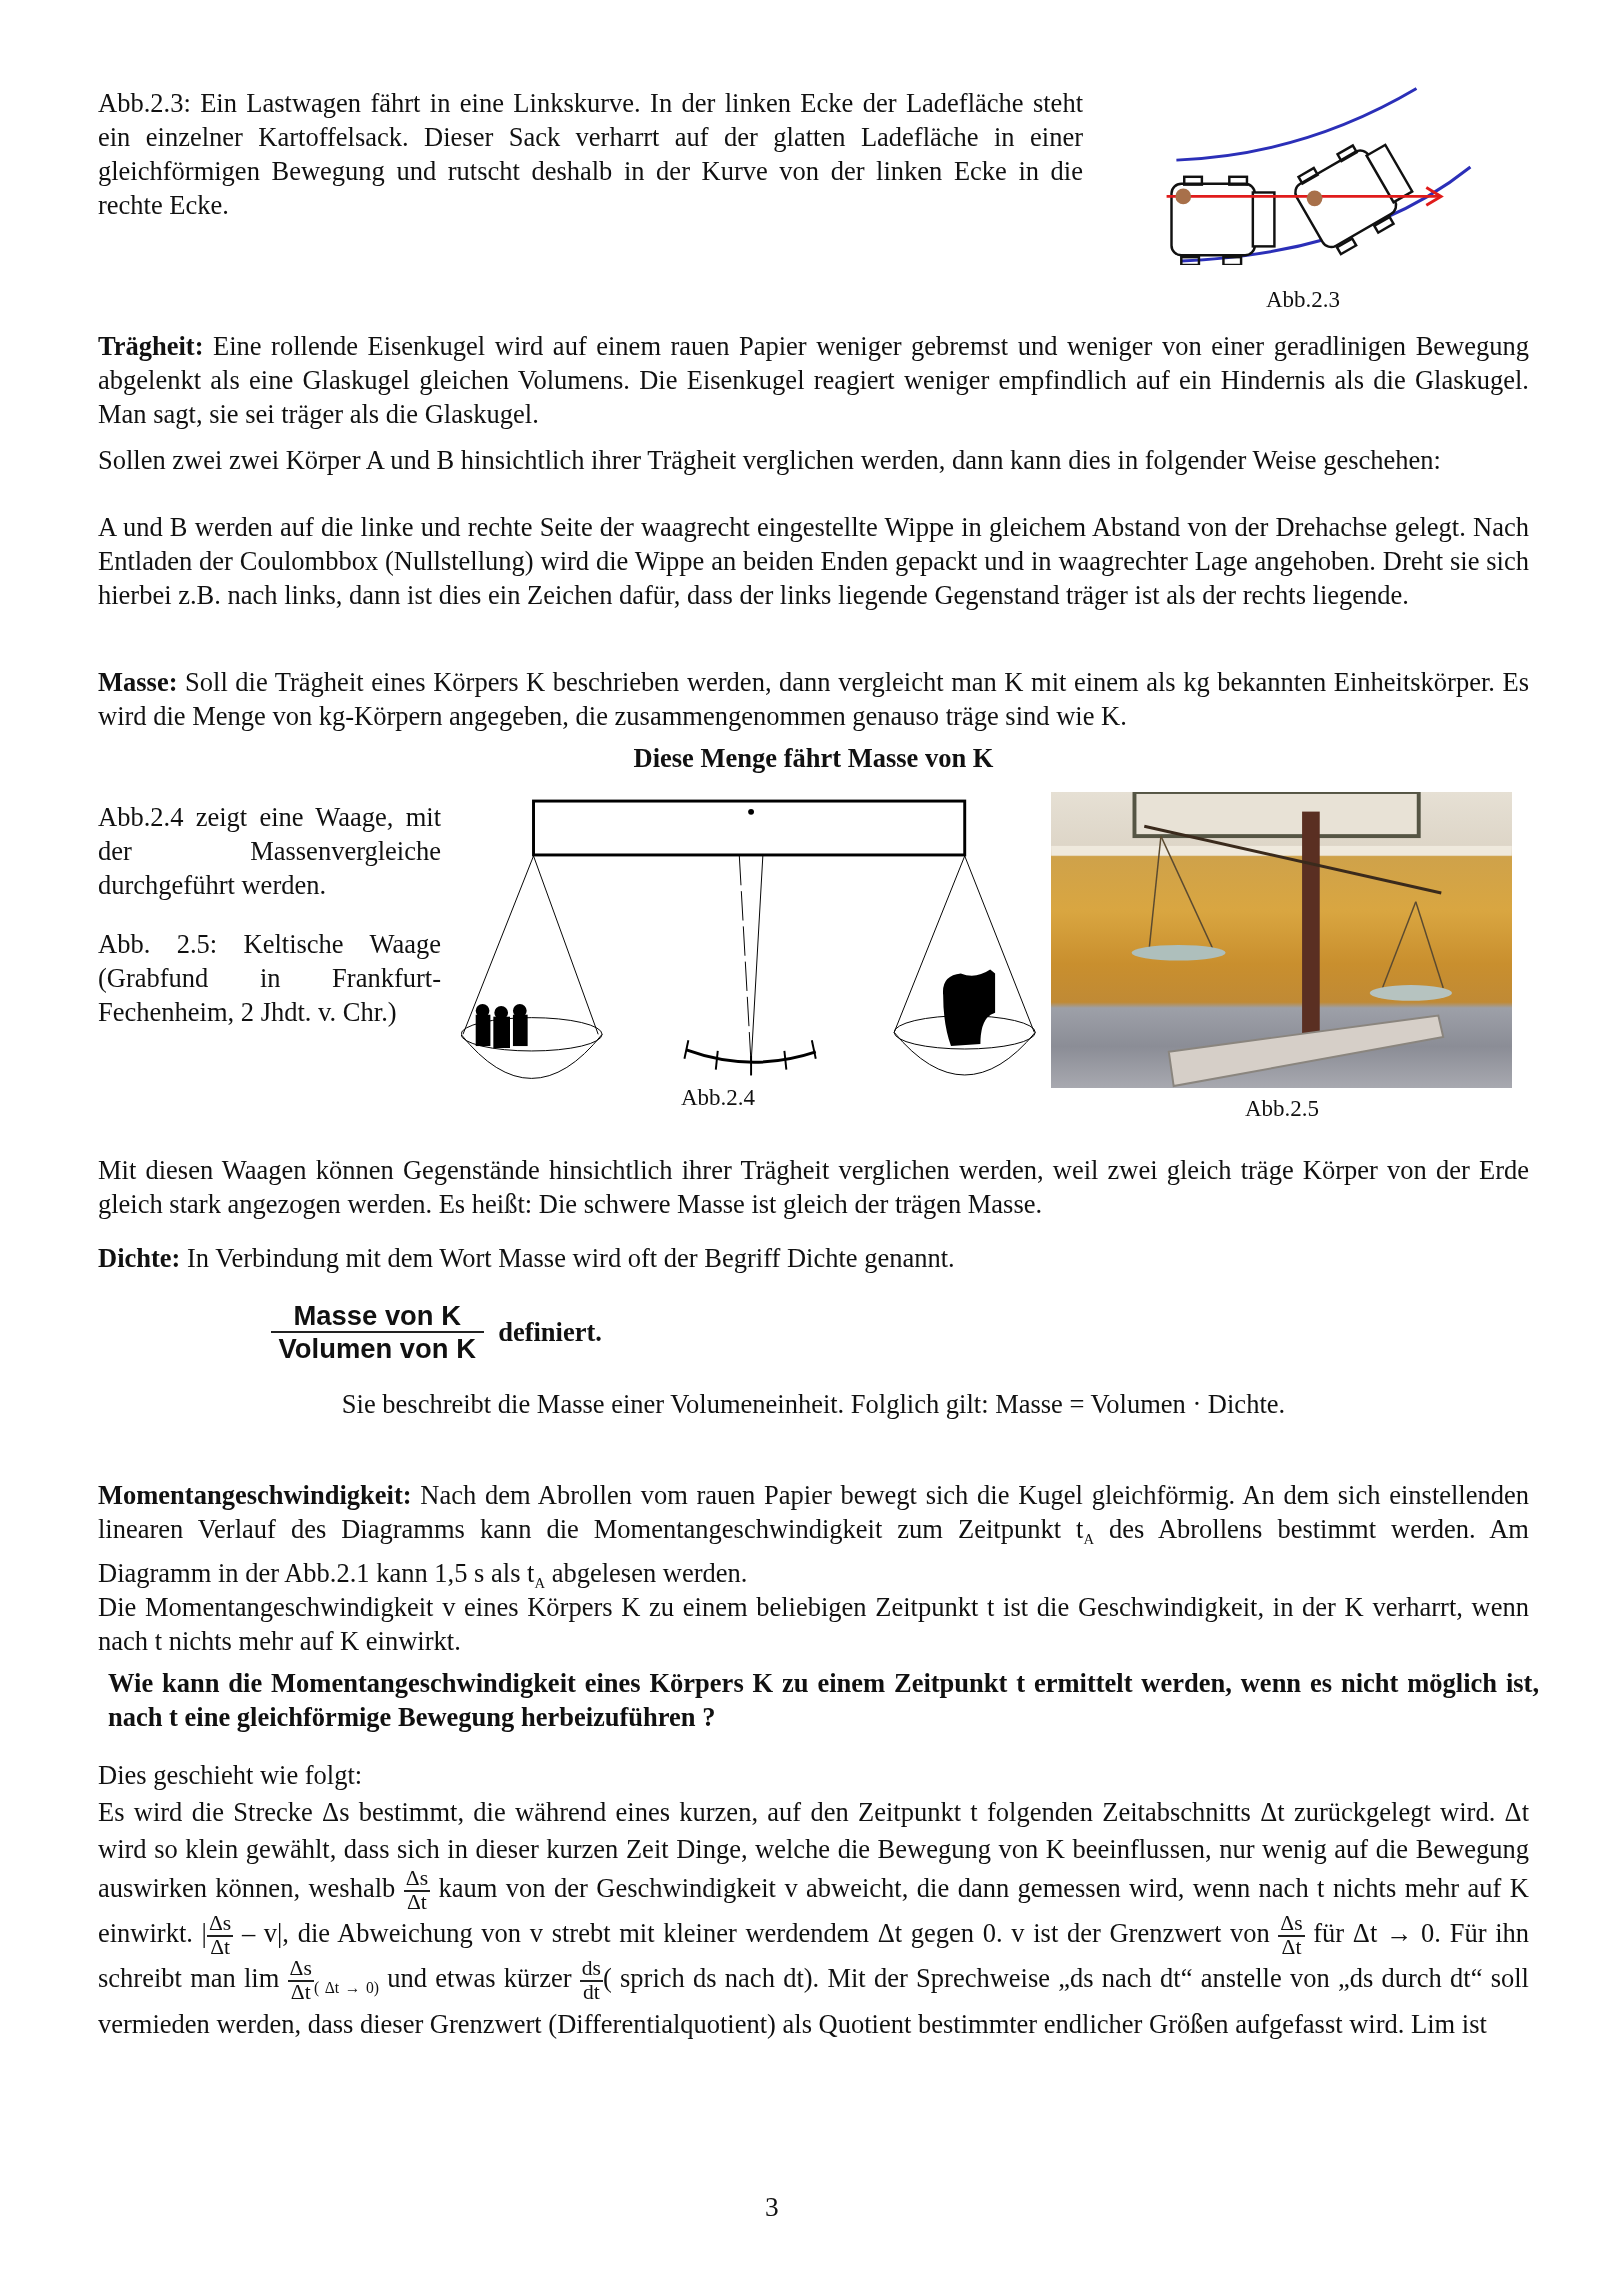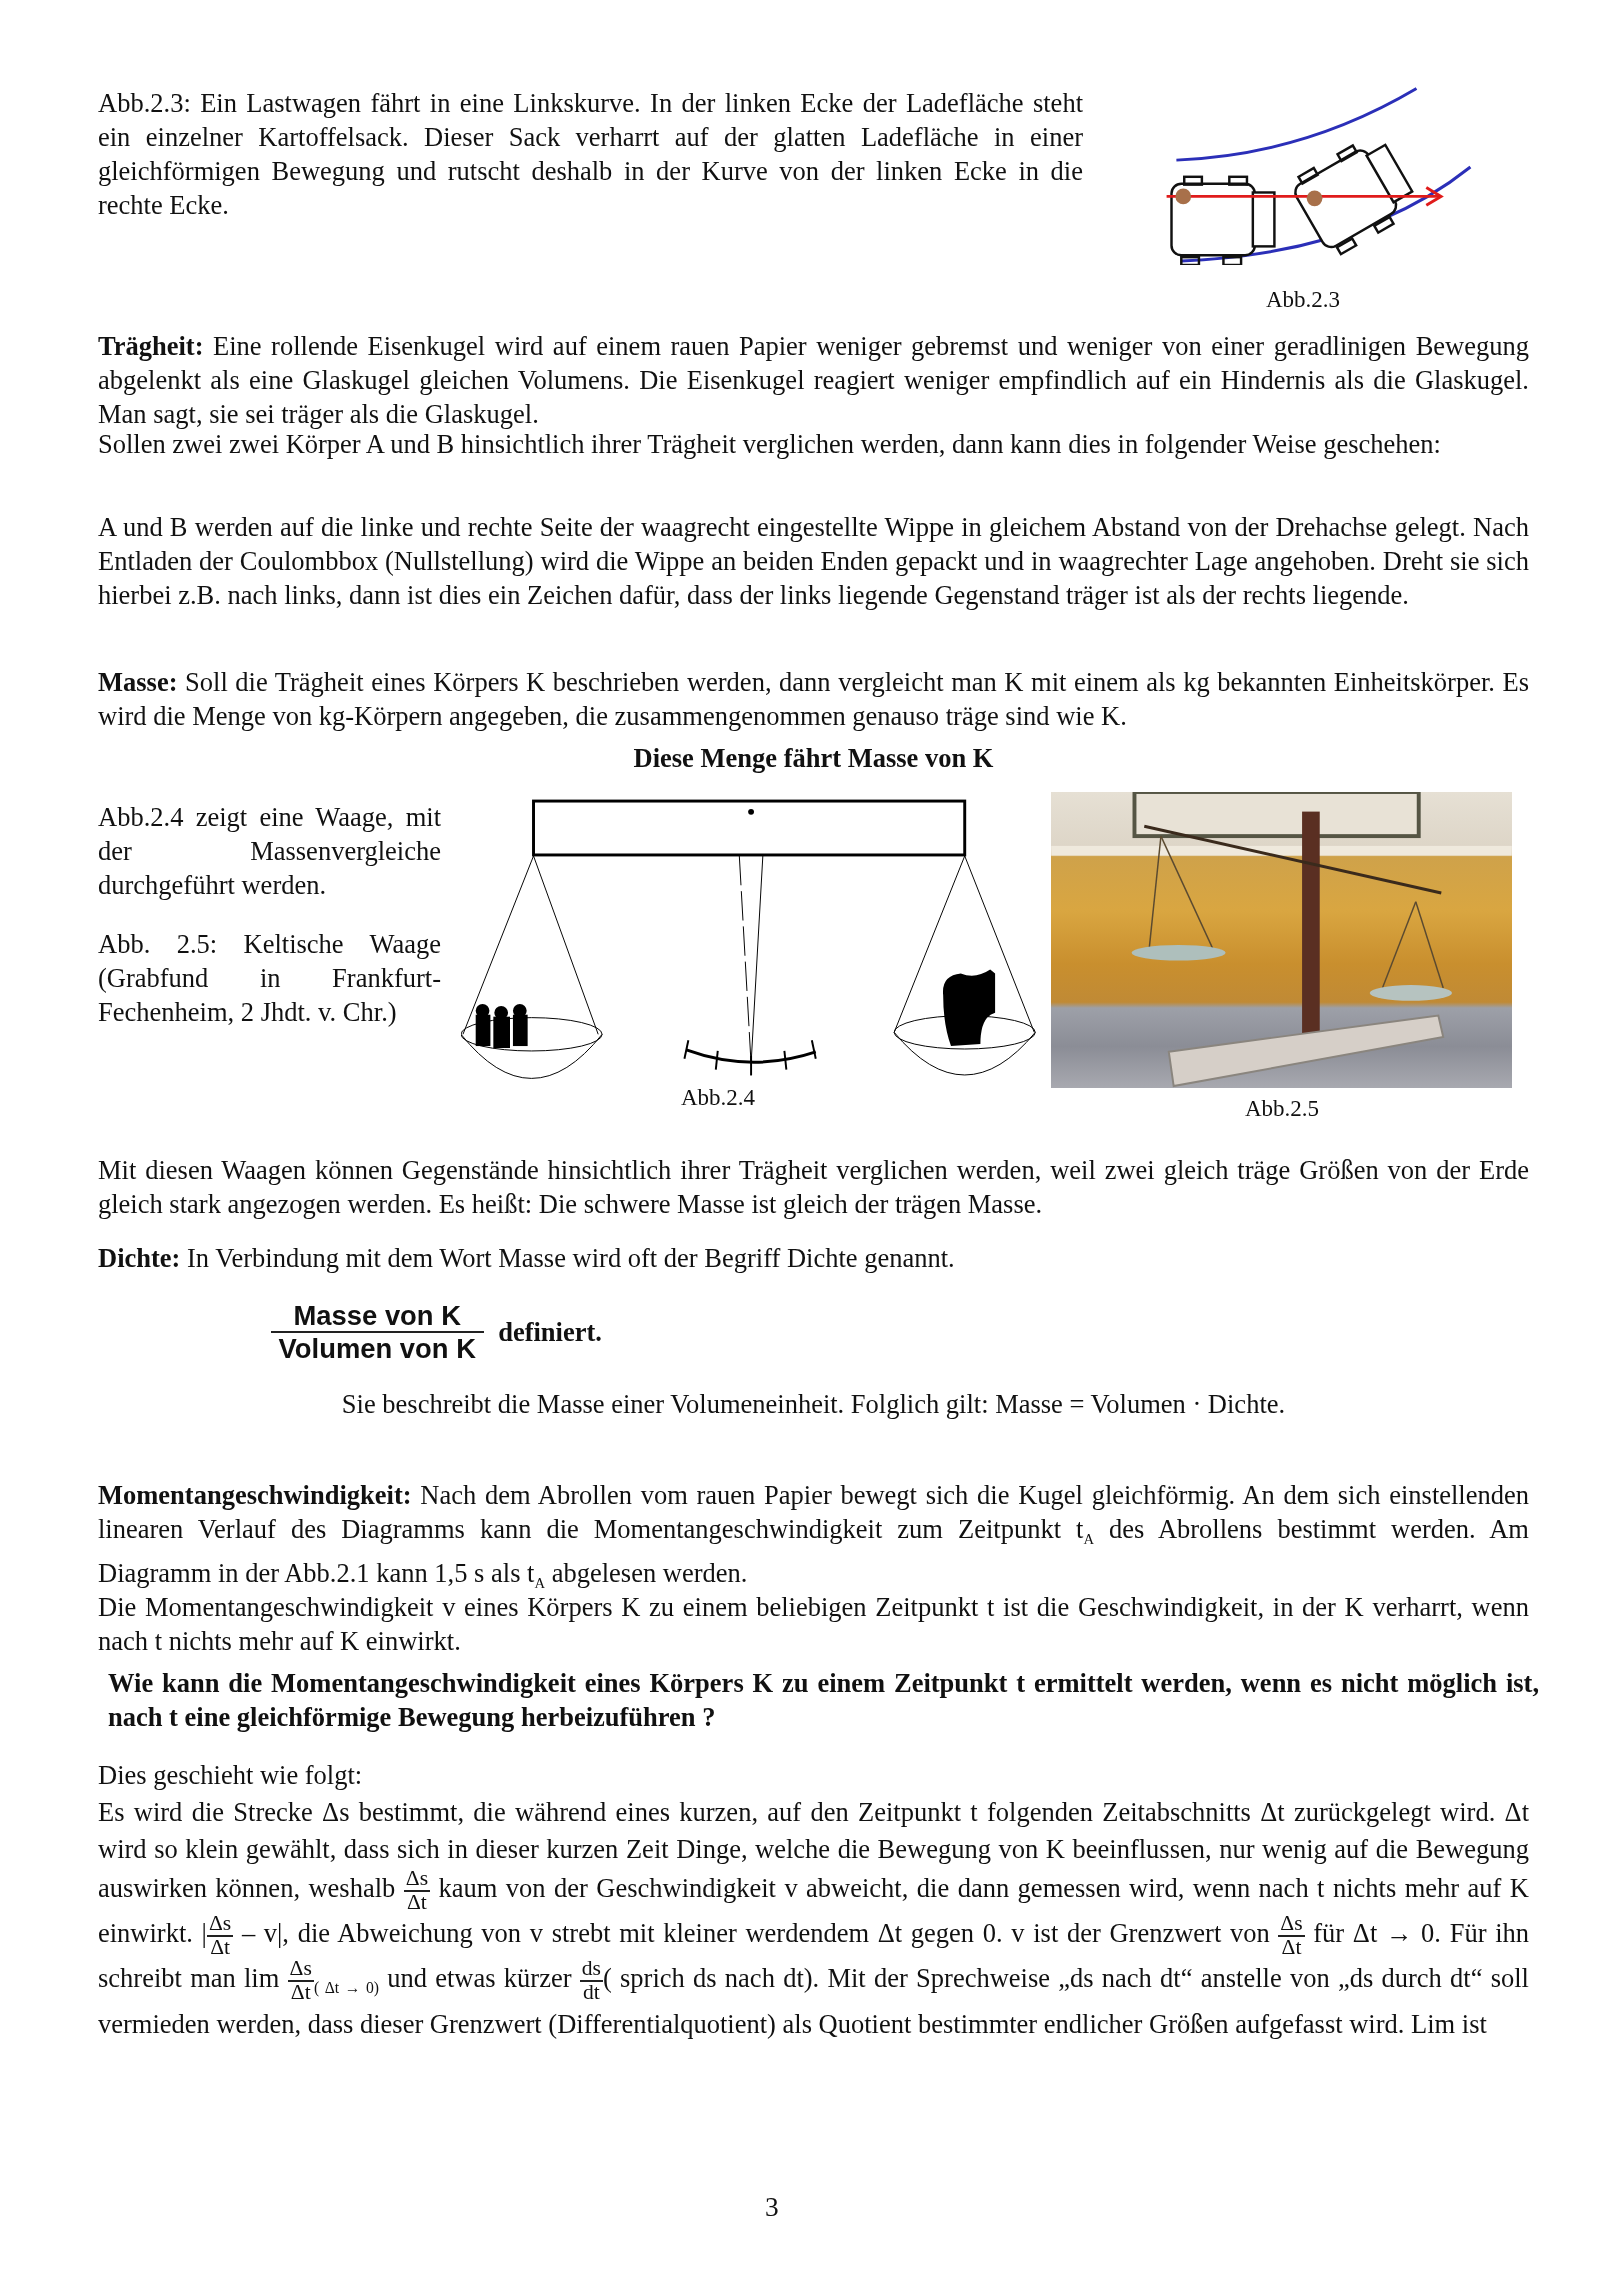--- a/index.html
+++ b/index.html
@@ -46,21 +46,21 @@
     </g>
     <line x1="20" y1="130" x2="300" y2="130" stroke="#e01b1b" stroke-width="3"></line>
     <polyline points="285,121 300,130 285,139" stroke="#e01b1b" stroke-width="3" fill="none"></polyline>
     <circle cx="37" cy="130" r="8" fill="#a8704a"></circle>
     <circle cx="171" cy="132" r="8" fill="#a8704a"></circle>
   </svg>
 </div>
 <div class="abs cap" style="left:1266px; top:287px;">Abb.2.3</div>
 
 <p class="abs p" style="left:98px; top:329px; width:1431px;"><span class="b">Trägheit:</span><span> Eine rollende Eisenkugel wird auf einem rauen Papier weniger gebremst und weniger von einer geradlinigen Bewegung abgelenkt als eine Glaskugel gleichen Volumens. Die Eisenkugel reagiert weniger empfindlich auf ein Hindernis als die Glaskugel. Man sagt, sie sei träger als die Glaskugel.</span></p>
-<p class="abs p" style="left:98px; top:427px; width:1431px;">Sollen zwei zwei Körper A und B hinsichtlich ihrer Trägheit verglichen werden, dann kann dies in folgender Weise geschehen:</p>
+<p class="abs p" style="left:98px; top:443px; width:1431px;">Sollen zwei zwei Körper A und B hinsichtlich ihrer Trägheit verglichen werden, dann kann dies in folgender Weise geschehen:</p>
 <p class="abs p" style="left:98px; top:510px; width:1431px;">A und B werden auf die linke und rechte Seite der waagrecht eingestellte Wippe in gleichem Abstand von der Drehachse gelegt. Nach Entladen der Coulombbox (Nullstellung)  wird die Wippe an beiden Enden gepackt und in waagrechter Lage angehoben. Dreht sie sich hierbei z.B. nach links, dann ist dies ein Zeichen dafür, dass der links liegende Gegenstand träger ist als der rechts liegende.</p>
 
 <p class="abs p" style="left:98px; top:665px; width:1431px;"><span class="b">Masse:</span><span> Soll die Trägheit eines Körpers K beschrieben werden, dann vergleicht man K mit einem als kg bekannten Einheitskörper. Es wird die Menge von kg-Körpern angegeben, die zusammengenommen genauso träge sind wie K.</span></p>
 <div class="abs p b center" style="left:98px; top:741px; width:1431px;">Diese Menge fährt Masse von K</div>
 
 <p class="abs p" style="left:98px; top:800px; width:343px;">Abb.2.4 zeigt eine Waage, mit der Massenvergleiche durchgeführt werden.</p>
 <p class="abs p" style="left:98px; top:927px; width:343px;">Abb. 2.5: Keltische Waage (Grabfund in Frankfurt-Fechenheim, 2 Jhdt. v. Chr.)</p>
 
 <div class="abs" style="left:461px; top:799px; width:588px; height:304px;">
   <svg width="588" height="304" viewBox="0 0 600 310">
@@ -108,21 +108,21 @@
     <line x1="112" y1="45" x2="165" y2="160" stroke="#5b4a30" stroke-width="1.5"></line>
     <ellipse cx="130" cy="164" rx="48" ry="8" fill="#aebfbc"></ellipse>
     <line x1="372" y1="112" x2="338" y2="200" stroke="#5b4a30" stroke-width="1.5"></line>
     <line x1="372" y1="112" x2="400" y2="200" stroke="#5b4a30" stroke-width="1.5"></line>
     <ellipse cx="367" cy="205" rx="42" ry="8" fill="#b6c3c0"></ellipse>
     <polygon points="120,265 395,228 400,250 125,300" fill="#d6cfc8" stroke="#8a857e" stroke-width="2"></polygon>
   </svg>
 </div>
 <div class="abs cap" style="left:1245px; top:1096px;">Abb.2.5</div>
 
-<p class="abs p" style="left:98px; top:1153px; width:1431px;">Mit diesen Waagen können Gegenstände hinsichtlich ihrer Trägheit verglichen werden, weil zwei gleich träge  Größen von der Erde gleich stark angezogen werden. Es heißt: Die schwere  Masse ist gleich  der trägen Masse.</p>
+<p class="abs p" style="left:98px; top:1153px; width:1431px;">Mit diesen Waagen können Gegenstände hinsichtlich ihrer Trägheit verglichen werden, weil zwei gleich träge  Körper von der Erde gleich stark angezogen werden. Es heißt: Die schwere  Masse ist gleich  der trägen Masse.</p>
 
 <p class="abs p" style="left:98px; top:1241px; width:1431px;"><span class="b">Dichte:</span><span> In Verbindung mit dem Wort Masse wird oft der Begriff  Dichte genannt.</span></p>
 <div class="abs b" style="left:263px; top:1302px; font-size:26.5px; white-space:nowrap;">
   <span class="frac" style="margin:0 7.8px; font-size:27.4px; font-family:'Liberation Sans',sans-serif;">
     <span class="num" style="padding:0 7.8px 2px;">Masse von K</span>
     <span class="den" style="padding:2px 7.8px 0;">Volumen von K</span>
   </span>
   <span style="vertical-align:middle;">definiert.</span>
 </div>
 <div class="abs p center" style="left:98px; top:1387px; width:1431px;">Sie beschreibt die Masse einer Volumeneinheit.  Folglich gilt: Masse = Volumen · Dichte.</div>

